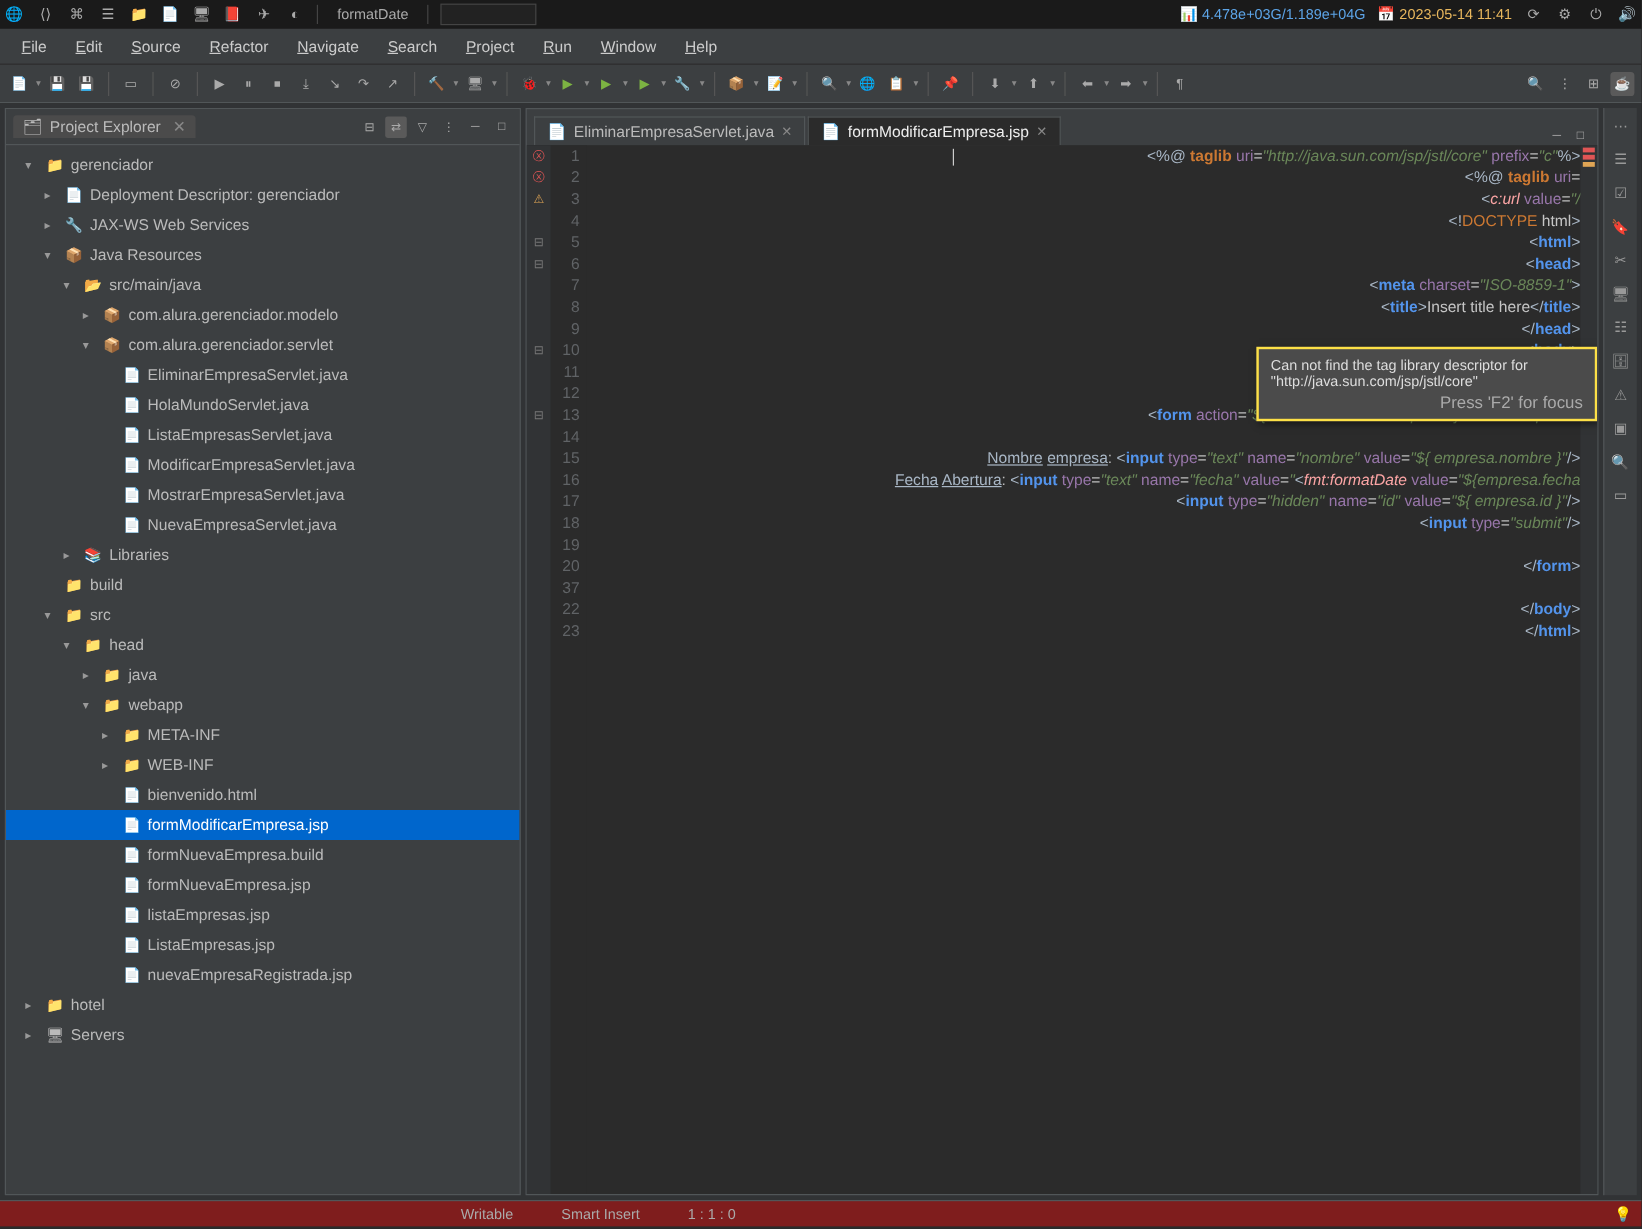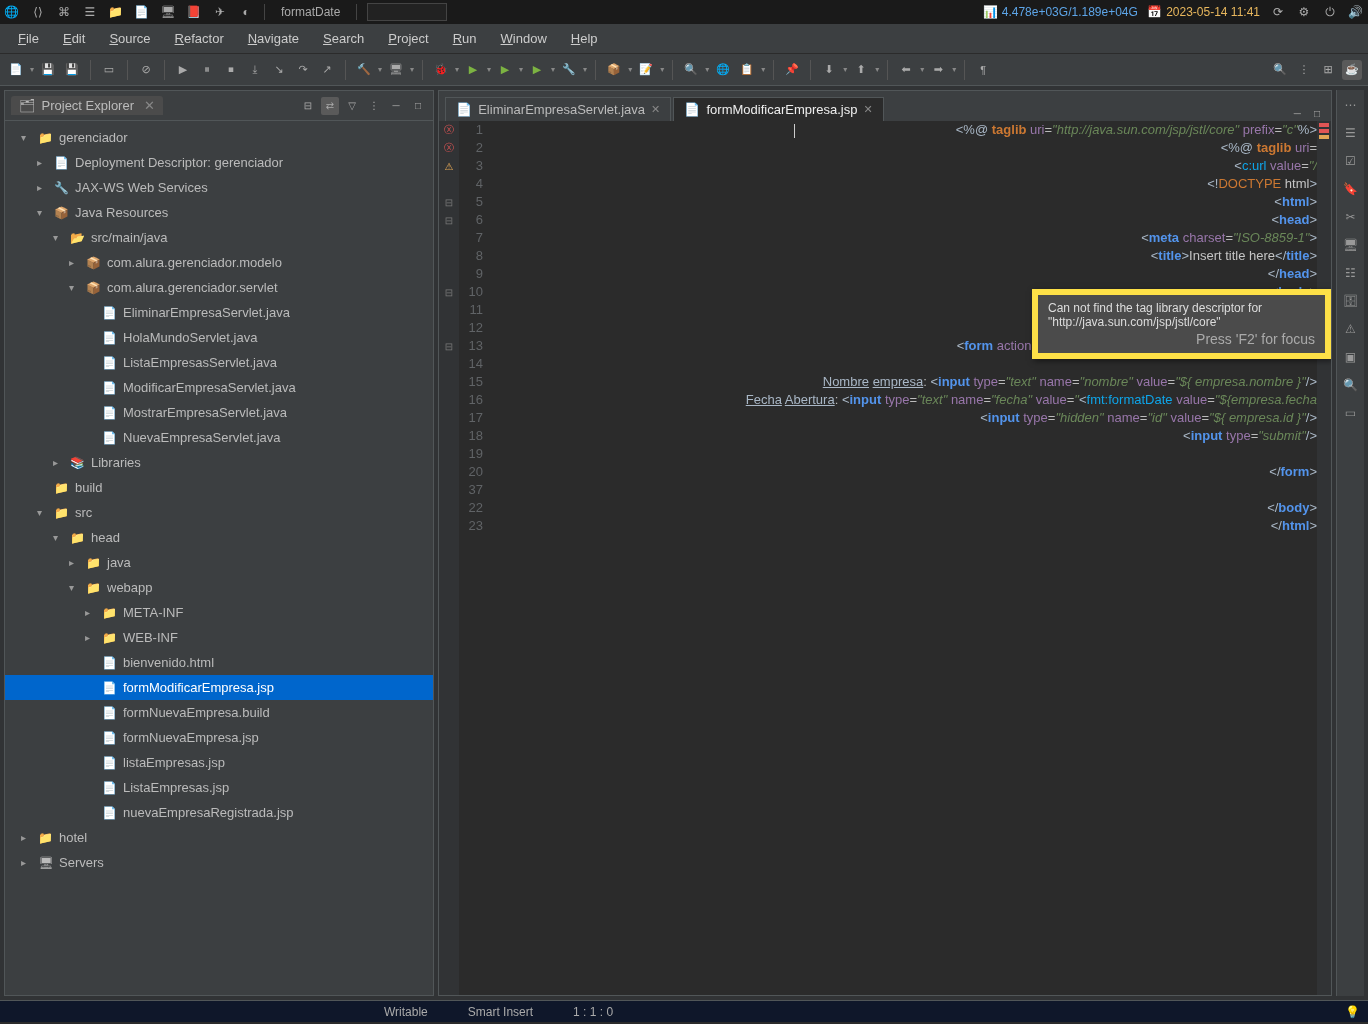--- a/index.html
+++ b/index.html
@@ -42,37 +42,37 @@
 
 .code-wrap { flex: 1; display: flex; background: #2b2b2b; font-family: "Consolas", monospace; font-size: 13px; overflow: auto; position: relative; }
 .gutter1 { width: 20px; background: #313335; }
 .gutter1 .gm { height: 18px; display: flex; align-items: center; justify-content: center; font-size: 10px; }
 .linenos { width: 30px; text-align: right; color: #606366; padding-right: 6px; background: #2b2b2b;}
 .linenos div { height: 18px; line-height: 18px; }
 .code { flex: 1; padding-left: 6px; white-space: pre; }
 .code .line { height: 18px; line-height: 18px; text-align: right; }
 .right-gutter { width: 14px; background: #313335; }
 
-.tooltip { position: absolute; left: 593px; top: 168px; background: #4b4b4b; color: #ddd; border: 6px solid #fde047; padding: 6px 10px; font-size: 12px; font-family: "Segoe UI", Arial, sans-serif; box-shadow: 2px 2px 6px rgba(0,0,0,0.5); }
+.tooltip { position: absolute; left: 608px; top: 168px; background: #4b4b4b; color: #ddd; border: 2px solid #fde047; padding: 6px 10px; font-size: 12px; font-family: "Segoe UI", Arial, sans-serif; box-shadow: 2px 2px 6px rgba(0,0,0,0.5); }
 .tooltip .sub { text-align: right; font-size: 14px; color: #aaa; margin-top: 2px; }
 
 .right-rail { width: 28px; background: #3c3f41; border-left: 1px solid #515658; display: flex; flex-direction: column; align-items: center; padding-top: 6px; gap: 10px; margin: 4px 4px 4px 0;}
 .right-rail .rbtn { width: 18px; height: 18px; cursor: pointer; color: #999; font-size: 12px; display: inline-flex; align-items:center; justify-content:center;}
 
-.statusbar { height: 22px; background: #0f172a; border-top: 1px solid #515658; display: flex; align-items: center; font-size: 12px; color: #aaa; padding: 0 8px; }
+.statusbar { height: 22px; background: #7f1d1d; border-top: 1px solid #515658; display: flex; align-items: center; font-size: 12px; color: #aaa; padding: 0 8px; }
 .statusbar .seg { padding: 0 20px; }
 
 
 .kw { color: #cc7832; font-weight: bold; }
 .tag { color: #5394ec; font-weight: bold; }
 .attr { color: #9876aa; }
 .str { color: #6a8759; font-style: italic; }
 .punc { color: #a9b7c6; }
 .label { color: #a9b7c6; text-decoration: underline; }
-.fmt { color: #0ea5e9; }
+.fmt { color: #fca5a5; font-style: italic; }
 .oc { color: #c5c5c5; }
 .doctype { color: #cc7832; }
 </style>
 </head>
 <body>
 
 <div class="topbar">
   <span class="tb-icon">🌐</span>
   <span class="tb-icon">⟨⟩</span>
   <span class="tb-icon">⌘</span>

